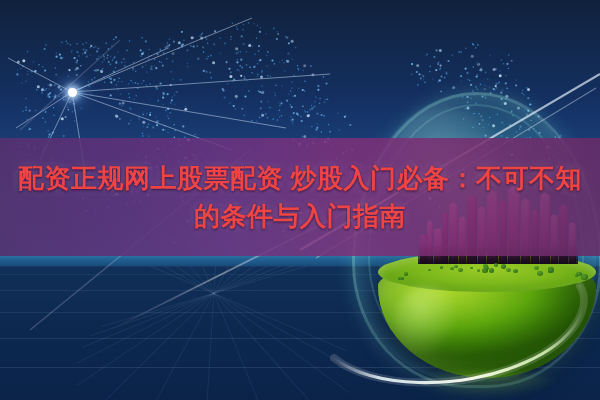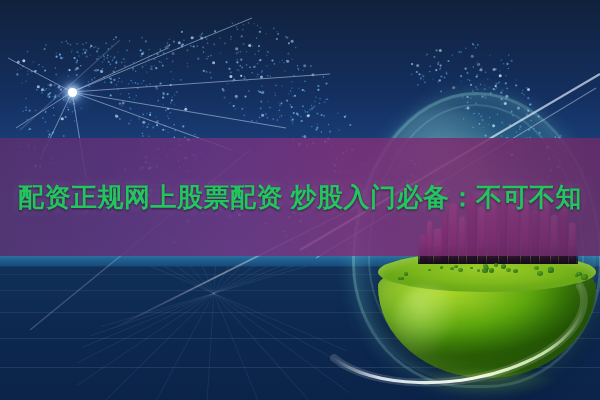--- a/index.html
+++ b/index.html
@@ -139,21 +139,21 @@
       rgba(120,44,110,.86) 78%,
       rgba(104,44,104,.88) 100%);
   }
 
   .title{
     position:absolute;left:0;right:0;top:138px;height:118px;
     display:flex;flex-direction:column;align-items:center;justify-content:center;
     gap:4px;
   }
   .title .ln{
-    color:#22c55e;
+    color:#ef4444;
     font-size:26px;
     font-weight:bold;
     letter-spacing:.5px;
     line-height:34px;
     text-shadow:0 1px 3px rgba(30,0,40,.75), 0 0 10px rgba(255,255,255,.18);
     white-space:nowrap;
   }
   .title .ln1{font-size:26px;}
   .title .ln2{font-size:26px;}
 </style>
@@ -1279,15 +1279,16 @@
     <line x1="600" y1="74" x2="300" y2="250" stroke="url(#sg)" stroke-width="2.2"></line>
     <line x1="596" y1="88" x2="316" y2="258" stroke="url(#sg)" stroke-width="1.1" opacity=".6"></line>
     <line x1="470" y1="150" x2="110" y2="330" stroke="url(#sg2)" stroke-width="1.6" opacity=".55"></line>
     <line x1="250" y1="150" x2="30" y2="330" stroke="rgba(235,225,255,.22)" stroke-width="1.4"></line>
     <line x1="120" y1="40" x2="20" y2="130" stroke="rgba(235,225,255,.18)" stroke-width="1.2"></line>
   </svg>
 
   <div class="band"></div>
   <div class="title">
     <div class="ln ln1">配资正规网上股票配资 炒股入门必备：不可不知</div>
+    <div class="ln ln2">的条件与入门指南</div>
   </div>
 
 </div>
 
 </body></html>

